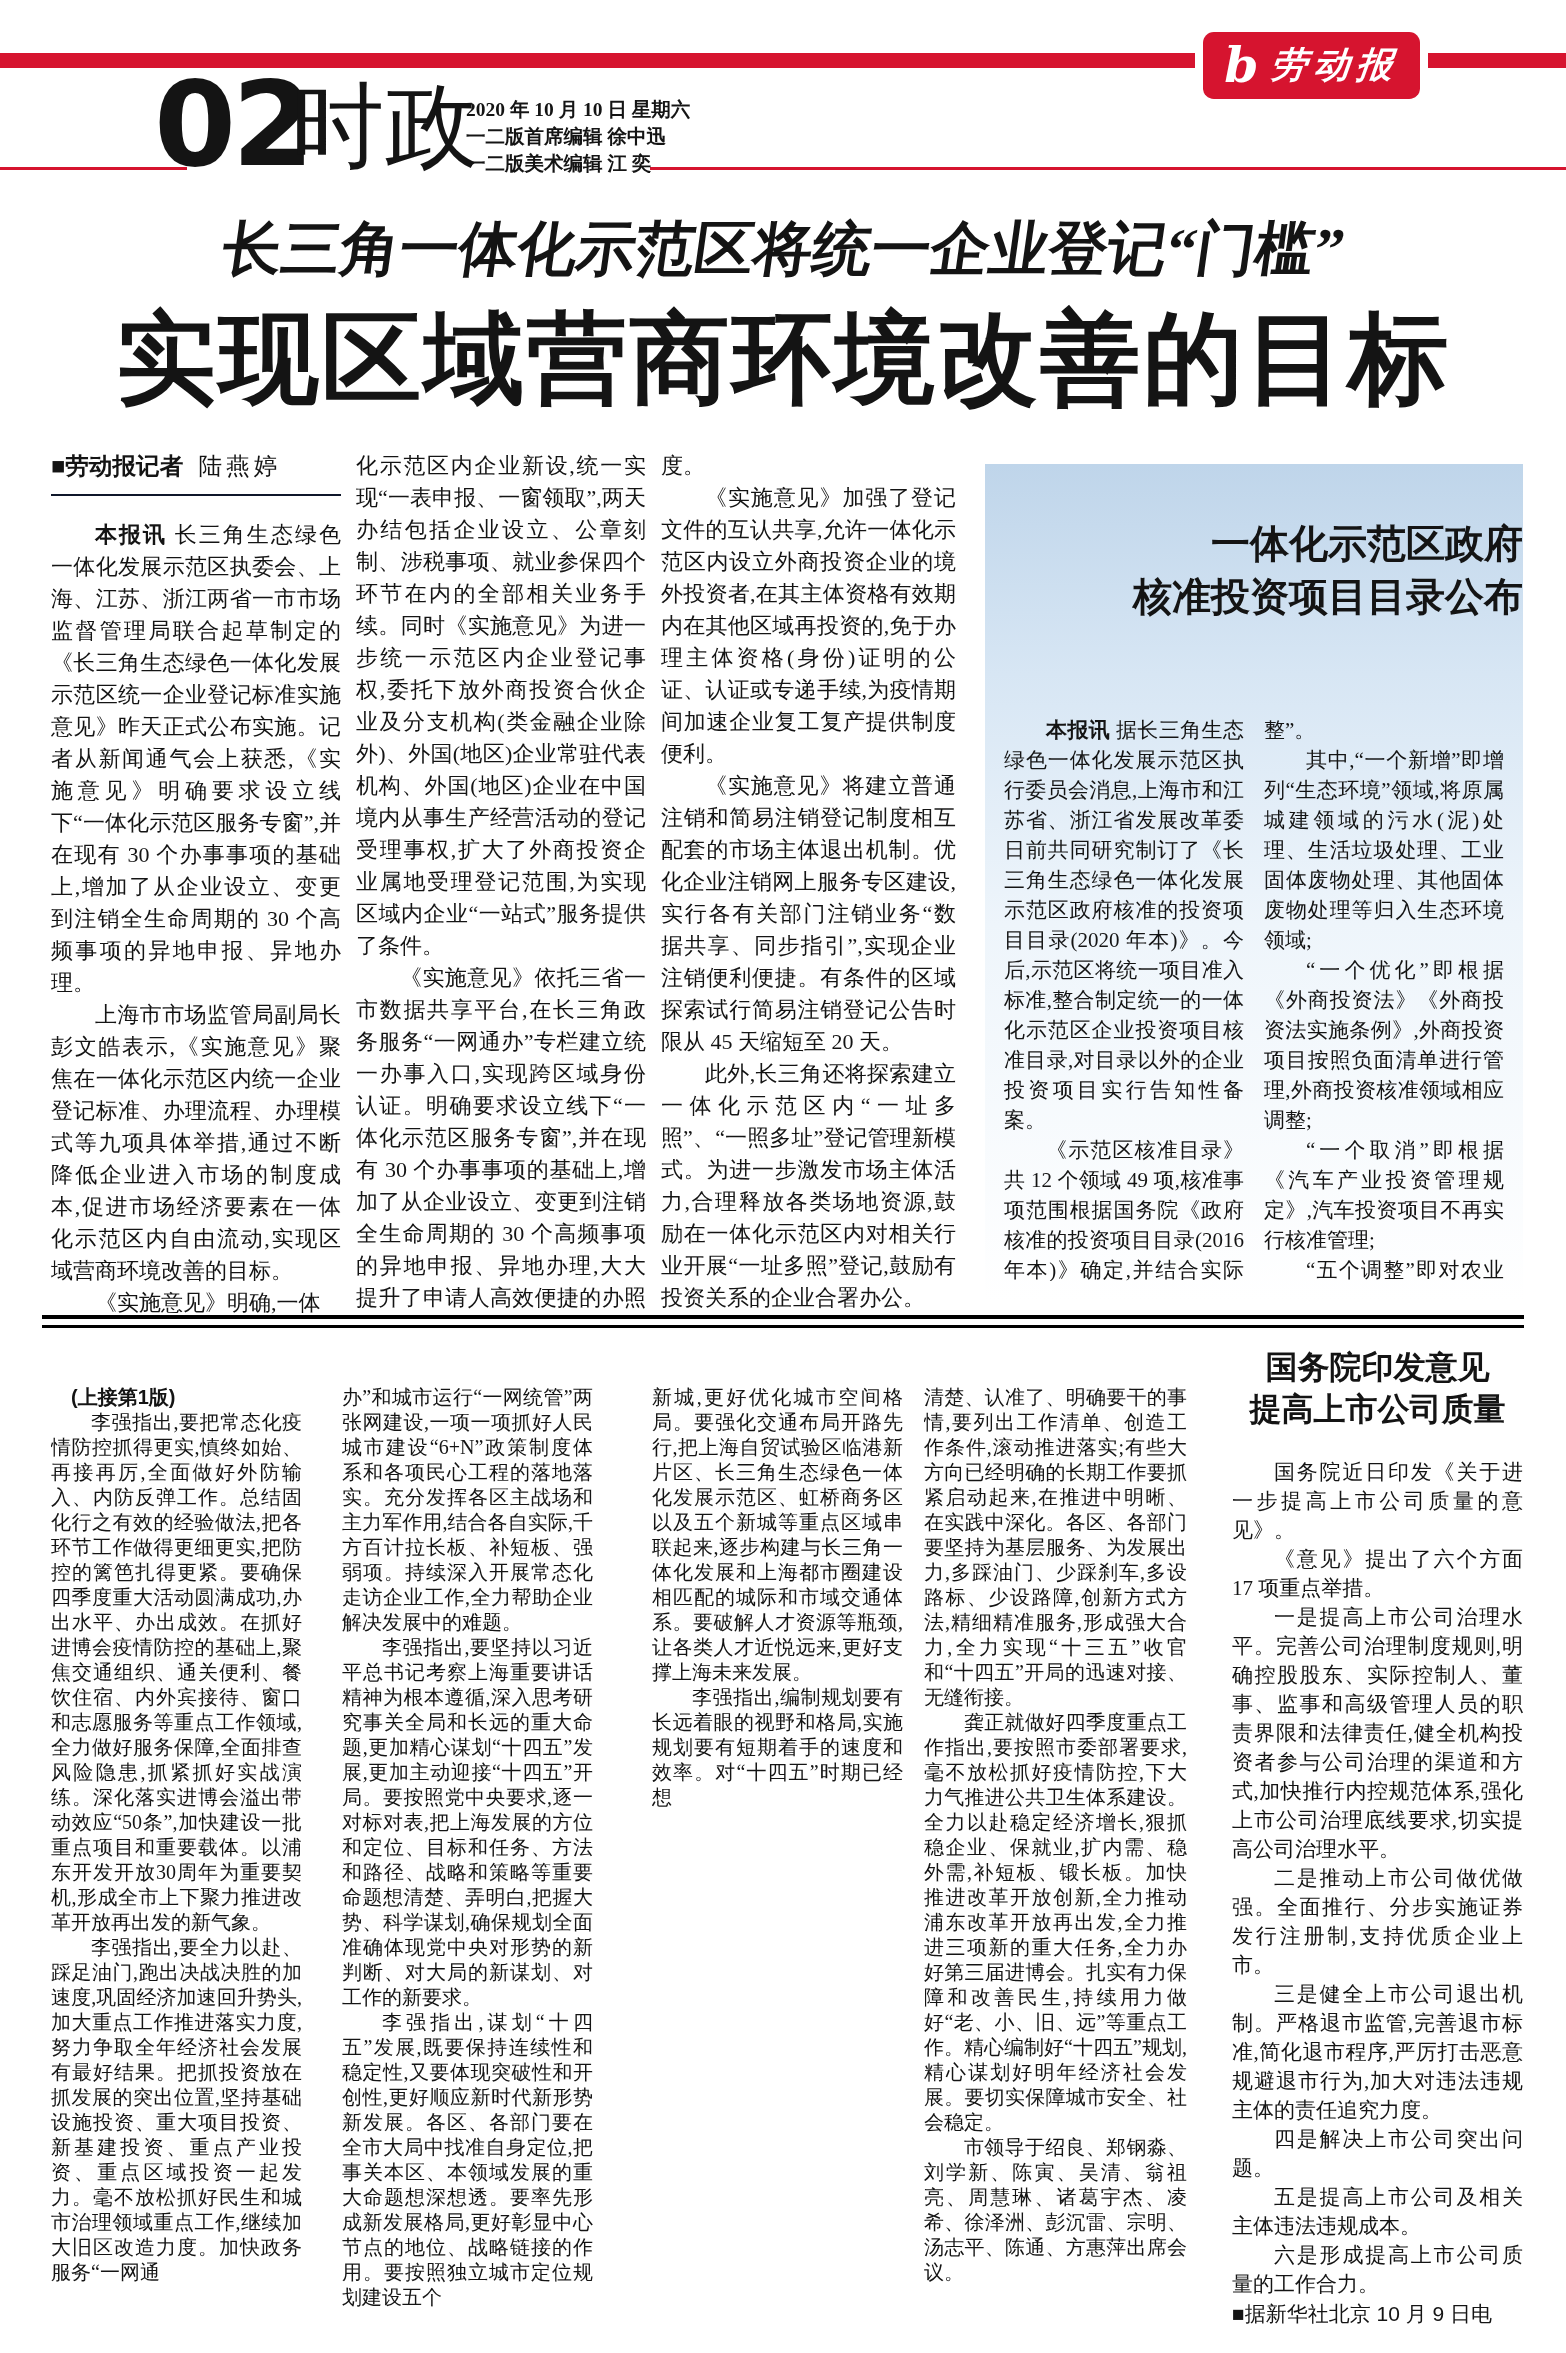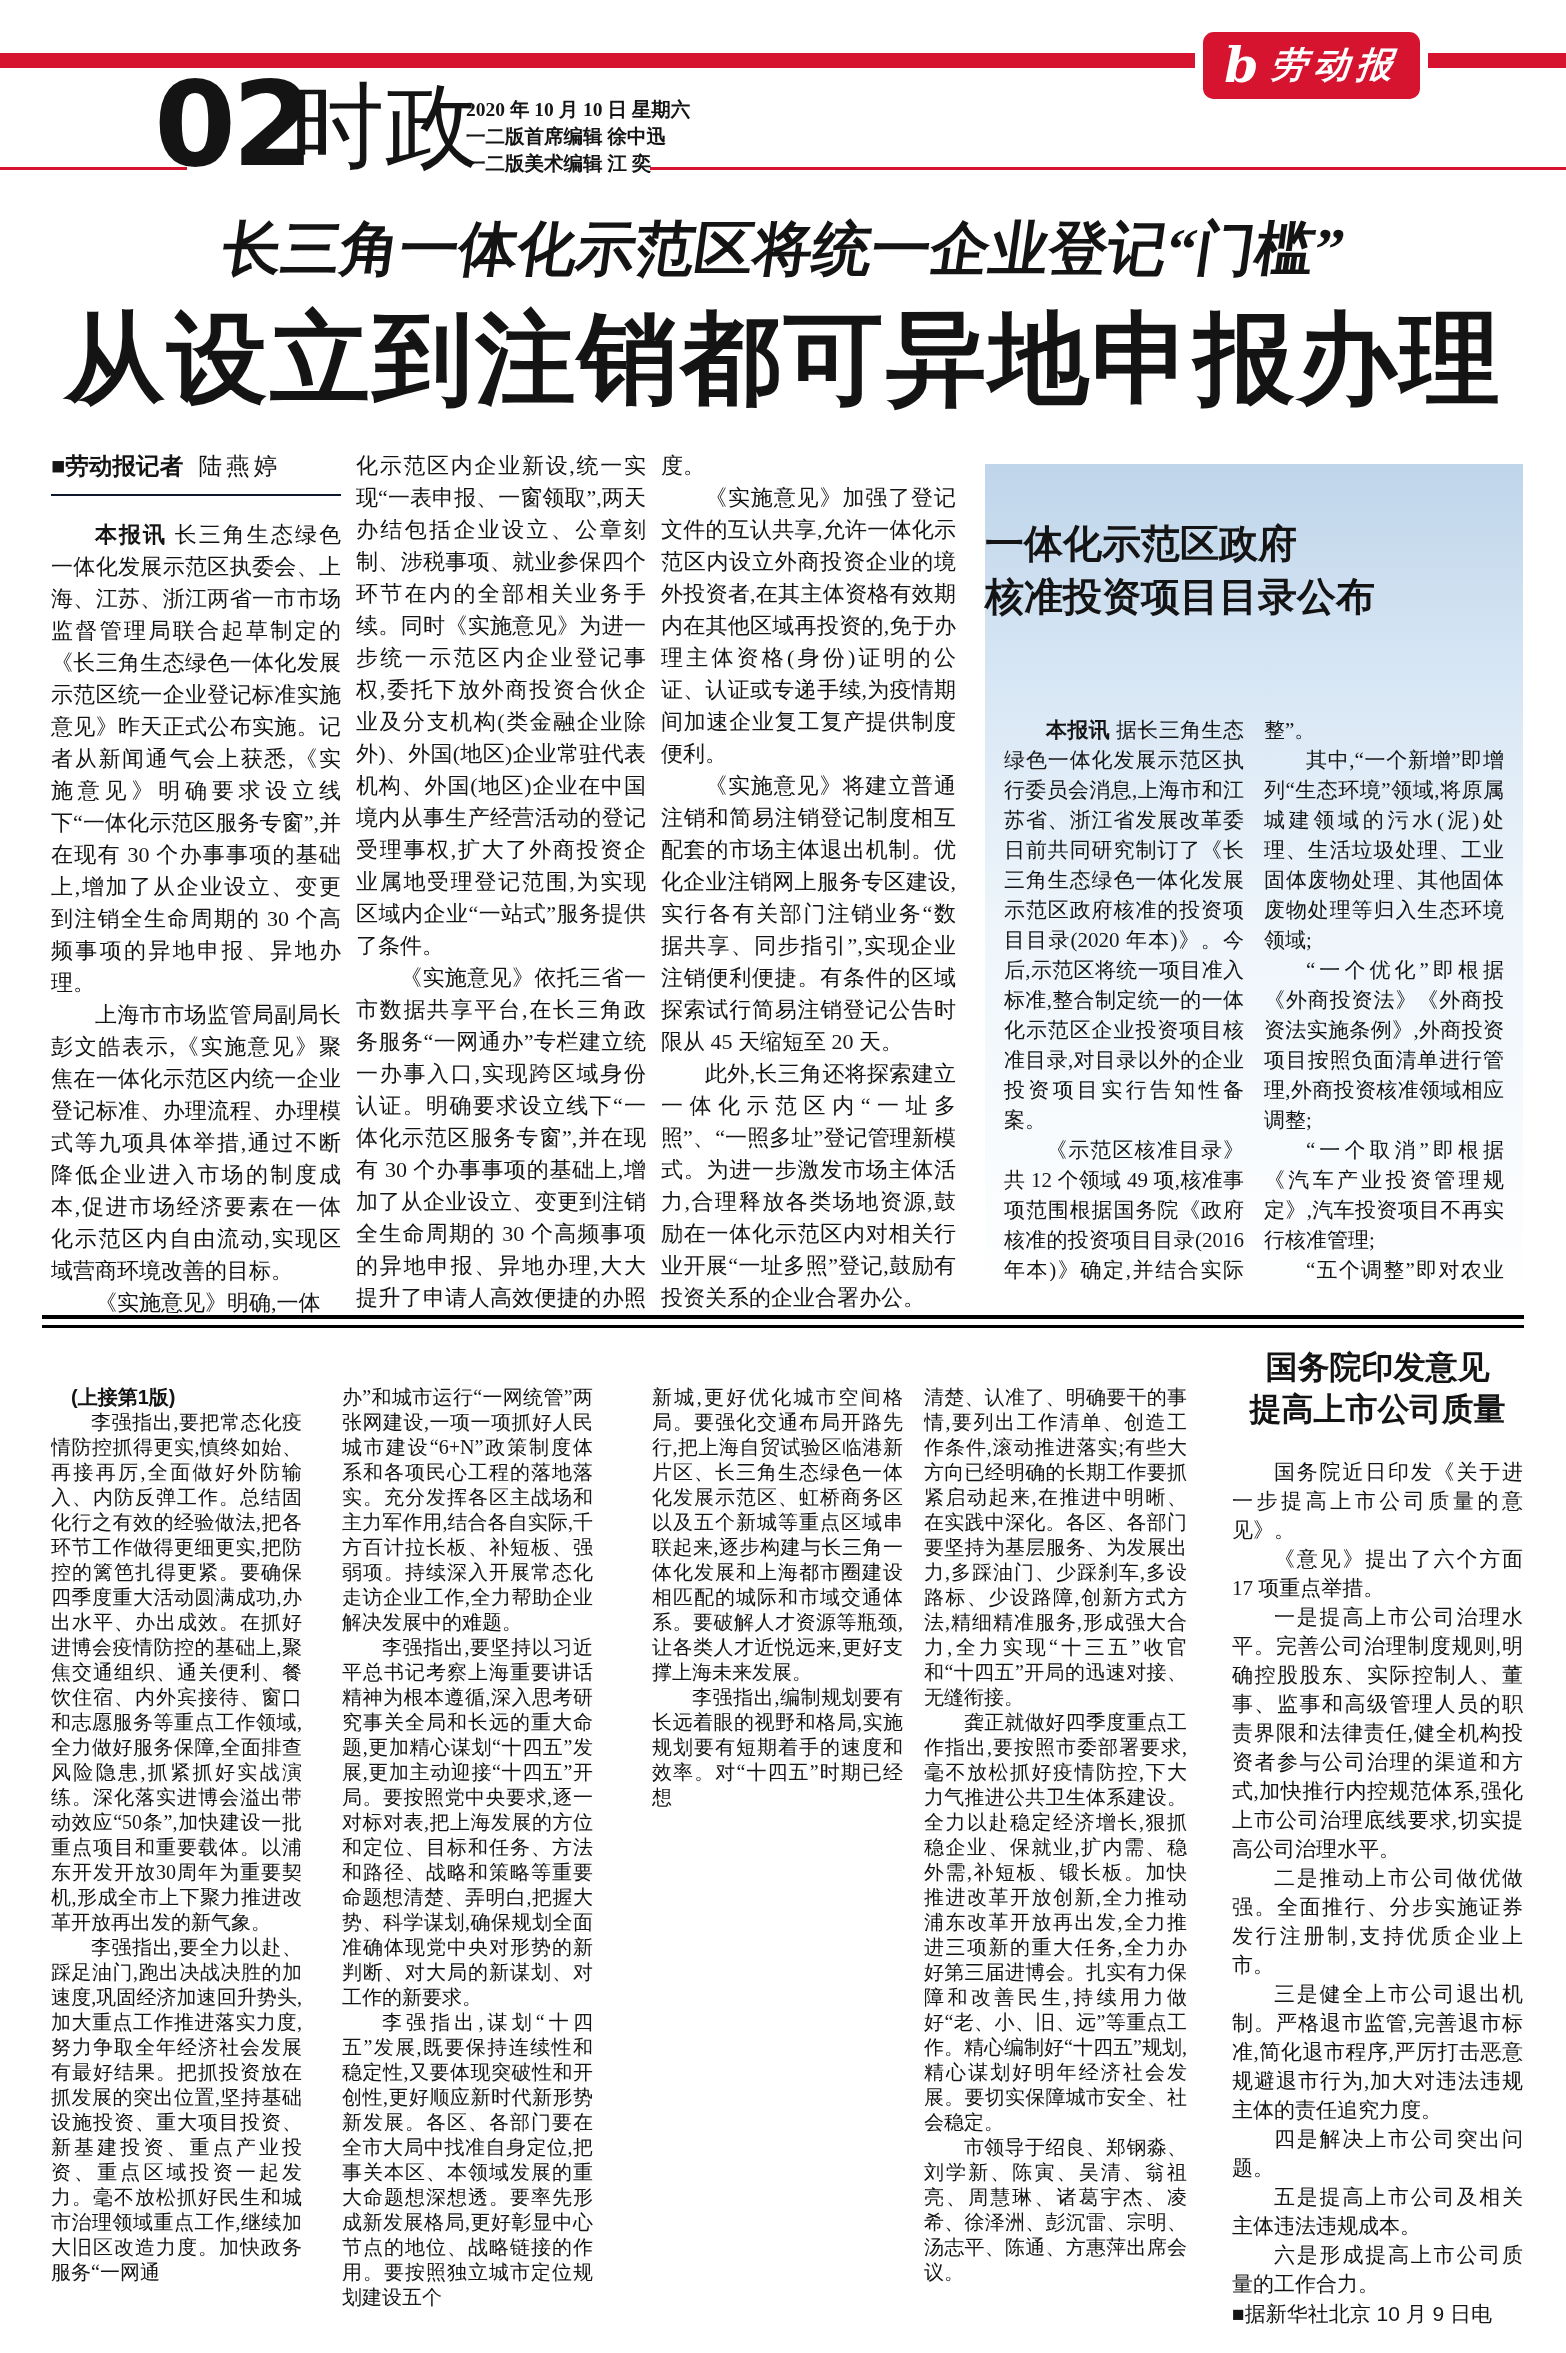--- a/index.html
+++ b/index.html
@@ -42,21 +42,21 @@
   .byline .who{font-weight:bold;}
   .byline .name{letter-spacing:4px;margin-left:9.4px;}
   .lead-col{font-size:22px;line-height:32px;overflow:hidden;}
   .col1{left:51px;top:519px;width:290px;height:795px;}
   .col2{left:356px;top:450px;width:290px;height:865px;}
   .col3{left:661px;top:450px;width:295px;height:865px;}
 
   
   .box{left:985px;top:464px;width:538px;height:837px;
        background:linear-gradient(180deg,#bfd5ea 0%,#d7e6f4 25%,#eef5fb 55%,#ffffff 100%);}
-  .box-title{margin-top:53px;text-align:left;font-size:39px;font-weight:bold;line-height:53px;}
+  .box-title{margin-top:53px;text-align:right;font-size:39px;font-weight:bold;line-height:53px;padding-left:15px;}
   .box-col{position:absolute;top:714px;width:240px;height:566px;font-size:21px;line-height:30px;overflow:hidden;
            top:251px;}
   .box-col.a{left:19px;}
   .box-col.b{left:279px;}
 
   
   .double-rule{left:42px;top:1315px;width:1482px;height:6px;
                border-top:4px solid #000;border-bottom:3.4px solid #000;}
 
   
@@ -83,21 +83,21 @@
   <div class="abs section">时政</div>
   <div class="abs meta">
     <div>2020 年 10 月 10 日 星期六</div>
     <div>一二版首席编辑  徐中迅</div>
     <div>一二版美术编辑  江  奕</div>
   </div>
 
   <div class="abs kicker">
     <span>长三角一体化示范区将统一企业登记“门槛”</span>
   </div>
-  <div class="abs main-title">从设立到注销都可异地申报办理</div>
+  <div class="abs main-title">实现区域营商环境改善的目标</div>
 
   <div class="abs byline">
     <span class="who">■劳动报记者</span>
     <span class="name">陆燕婷</span>
   </div>
   <div class="abs lead-col col1">
       <p><b>本报讯  </b>长三角生态绿色一体化发展示范区执委会、上海、江苏、浙江两省一市市场监督管理局联合起草制定的《长三角生态绿色一体化发展示范区统一企业登记标准实施意见》昨天正式公布实施。记者从新闻通气会上获悉,《实施意见》明确要求设立线下“一体化示范区服务专窗”,并在现有 30 个办事事项的基础上,增加了从企业设立、变更到注销全生命周期的 30 个高频事项的异地申报、异地办理。</p>
       <p>上海市市场监管局副局长彭文皓表示,《实施意见》聚焦在一体化示范区内统一企业登记标准、办理流程、办理模式等九项具体举措,通过不断降低企业进入市场的制度成本,促进市场经济要素在一体化示范区内自由流动,实现区域营商环境改善的目标。</p>
       <p>《实施意见》明确,一体</p>
     </div>

